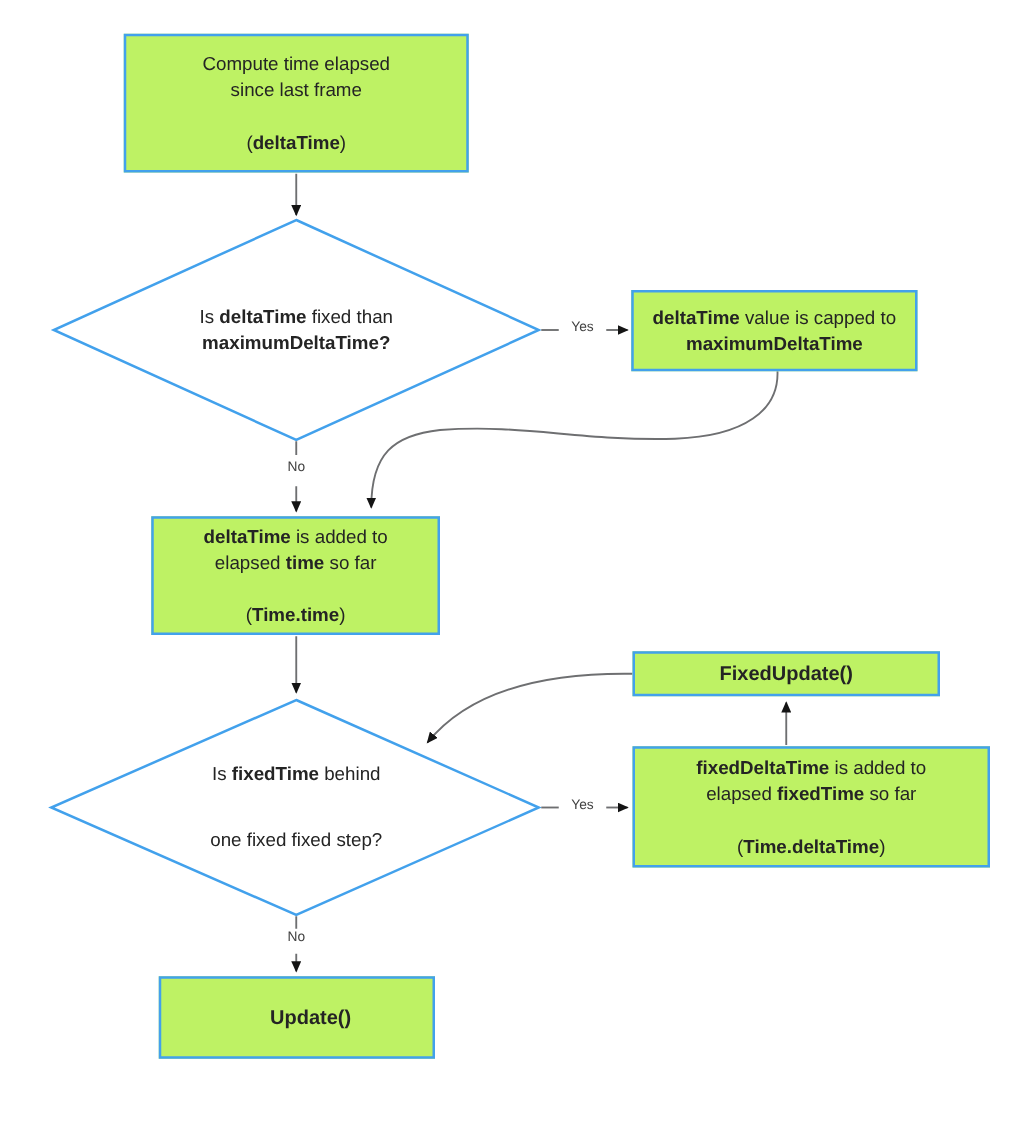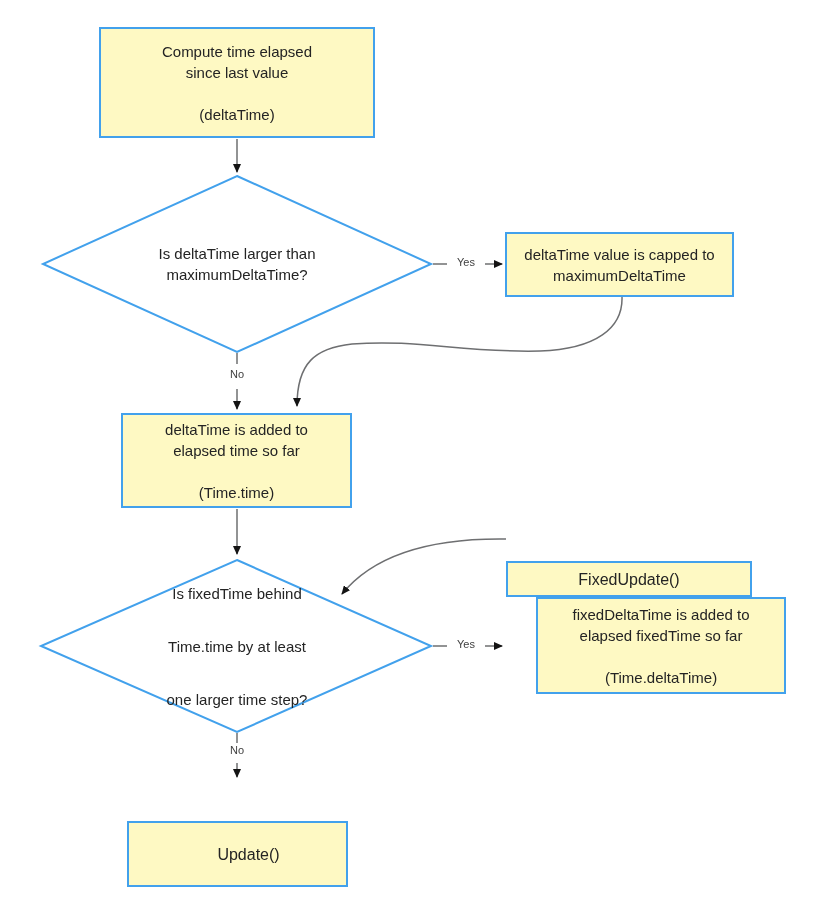--- a/index.html
+++ b/index.html
@@ -14,32 +14,32 @@
   #stage{
     position:relative;width:828px;height:900px;background:var(--background);
     font-family:"Liberation Sans",sans-serif;color:var(--text);overflow:hidden;
   }
   #connector-layer{position:absolute;left:0;top:0;width:828px;height:900px;}
   .edge{stroke:var(--connector);stroke-width:1.5;fill:none;}
   .diamond{stroke:var(--node-border);stroke-width:2;fill:#ffffff;}
   .arrowhead-fill{fill:var(--arrowhead);}
   .node{
     position:absolute;box-sizing:border-box;border:2px solid var(--node-border);
-    background:#fef9c3;display:flex;flex-direction:column;align-items:center;justify-content:center;
+    background:#bef264;display:flex;flex-direction:column;align-items:center;justify-content:center;
     font-size:15px;line-height:21px;text-align:center;
   }
   .diamond-text{
     position:absolute;display:flex;flex-direction:column;align-items:center;justify-content:center;
     font-size:15px;line-height:21px;text-align:center;
   }
   .edge-label{
     position:absolute;font-size:11px;color:var(--label-text);text-align:center;
   }
-  .big{font-size:16px;margin-top:40px;}
-  b,span.bold{font-weight:normal;}
+  .big{font-size:16px;}
+  b,span.bold{font-weight:bold;}
 </style>
 </head>
 <body>
 
 <div id="stage">
 
   <svg id="connector-layer" viewBox="0 0 828 900" xmlns="http://www.w3.org/2000/svg">
     <defs>
       <marker id="arrow" markerWidth="10" markerHeight="8" refX="8" refY="4" orient="auto" markerUnits="userSpaceOnUse">
         <path d="M0,0 L9,4 L0,8 Z" class="arrowhead-fill"></path>
@@ -59,61 +59,60 @@
     <path class="edge" d="M506,539 C436,538 376,552 342,594" marker-end="url(#arrow)"></path>
     <path class="edge" d="M433,646 L447,646"></path>
     <path class="edge" d="M485,646 L502,646" marker-end="url(#arrow)"></path>
     <path class="edge" d="M629,596 L629,562" marker-end="url(#arrow)"></path>
     <path class="edge" d="M237,733 L237,743"></path>
     <path class="edge" d="M237,763 L237,777" marker-end="url(#arrow)"></path>
   </svg>
 
   <div class="node" style="left:99px;top:27px;width:276px;height:111px;">
       <div><span>Compute time elapsed</span></div>
-      <div><span>since last value</span></div>
+      <div><span>since last frame</span></div>
       <div>&nbsp;</div>
       <div><span>(</span><span class="bold">deltaTime</span><span>)</span></div>
     </div>
 
   <div class="node" style="left:505px;top:232px;width:229px;height:65px;">
       <div><span class="bold">deltaTime</span><span> value is capped to</span></div>
       <div><span class="bold">maximumDeltaTime</span></div>
     </div>
 
   <div class="node" style="left:121px;top:413px;width:231px;height:95px;">
       <div><span class="bold">deltaTime</span><span> is added to</span></div>
       <div><span>elapsed </span><span class="bold">time</span><span> so far</span></div>
       <div>&nbsp;</div>
       <div><span>(</span><span class="bold">Time.time</span><span>)</span></div>
     </div>
 
   <div class="node big" style="left:506px;top:521px;width:246px;height:36px;">
       <div><span class="bold">FixedUpdate()</span></div>
     </div>
 
-  <div class="node" style="left:506px;top:597px;width:250px;height:97px;margin-left:30px;">
+  <div class="node" style="left:506px;top:597px;width:286px;height:97px;">
       <div><span class="bold">fixedDeltaTime</span><span> is added to</span></div>
       <div><span>elapsed </span><span class="bold">fixedTime</span><span> so far</span></div>
       <div>&nbsp;</div>
       <div><span>(</span><span class="bold">Time.deltaTime</span><span>)</span></div>
     </div>
 
   <div class="node big" style="left:127px;top:781px;width:221px;height:66px;padding-left:22px;">
       <div><span class="bold">Update()</span></div>
     </div>
 
   <div class="diamond-text" style="left:107px;top:228px;width:260px;height:72px;">
-      <div><span>Is </span><span class="bold">deltaTime</span><span> larger than</span></div>
+      <div><span>Is </span><span class="bold">deltaTime</span><span> fixed than</span></div>
       <div><span class="bold">maximumDeltaTime?</span></div>
     </div>
 
   <div class="diamond-text" style="left:107px;top:610px;width:260px;height:72px;gap:32px;">
       <div><span>Is </span><span class="bold">fixedTime</span><span> behind</span></div>
-      <div><span class="bold">Time.time</span><span> by at least</span></div>
-      <div><span>one larger time step?</span></div>
+      <div><span>one fixed fixed step?</span></div>
     </div>
 
   <span class="edge-label" style="left:448px;top:256px;width:36px;">Yes</span>
   <span class="edge-label" style="left:219px;top:368px;width:36px;">No</span>
   <span class="edge-label" style="left:448px;top:638px;width:36px;">Yes</span>
   <span class="edge-label" style="left:219px;top:744px;width:36px;">No</span>
 
 </div>
 
 </body></html>

